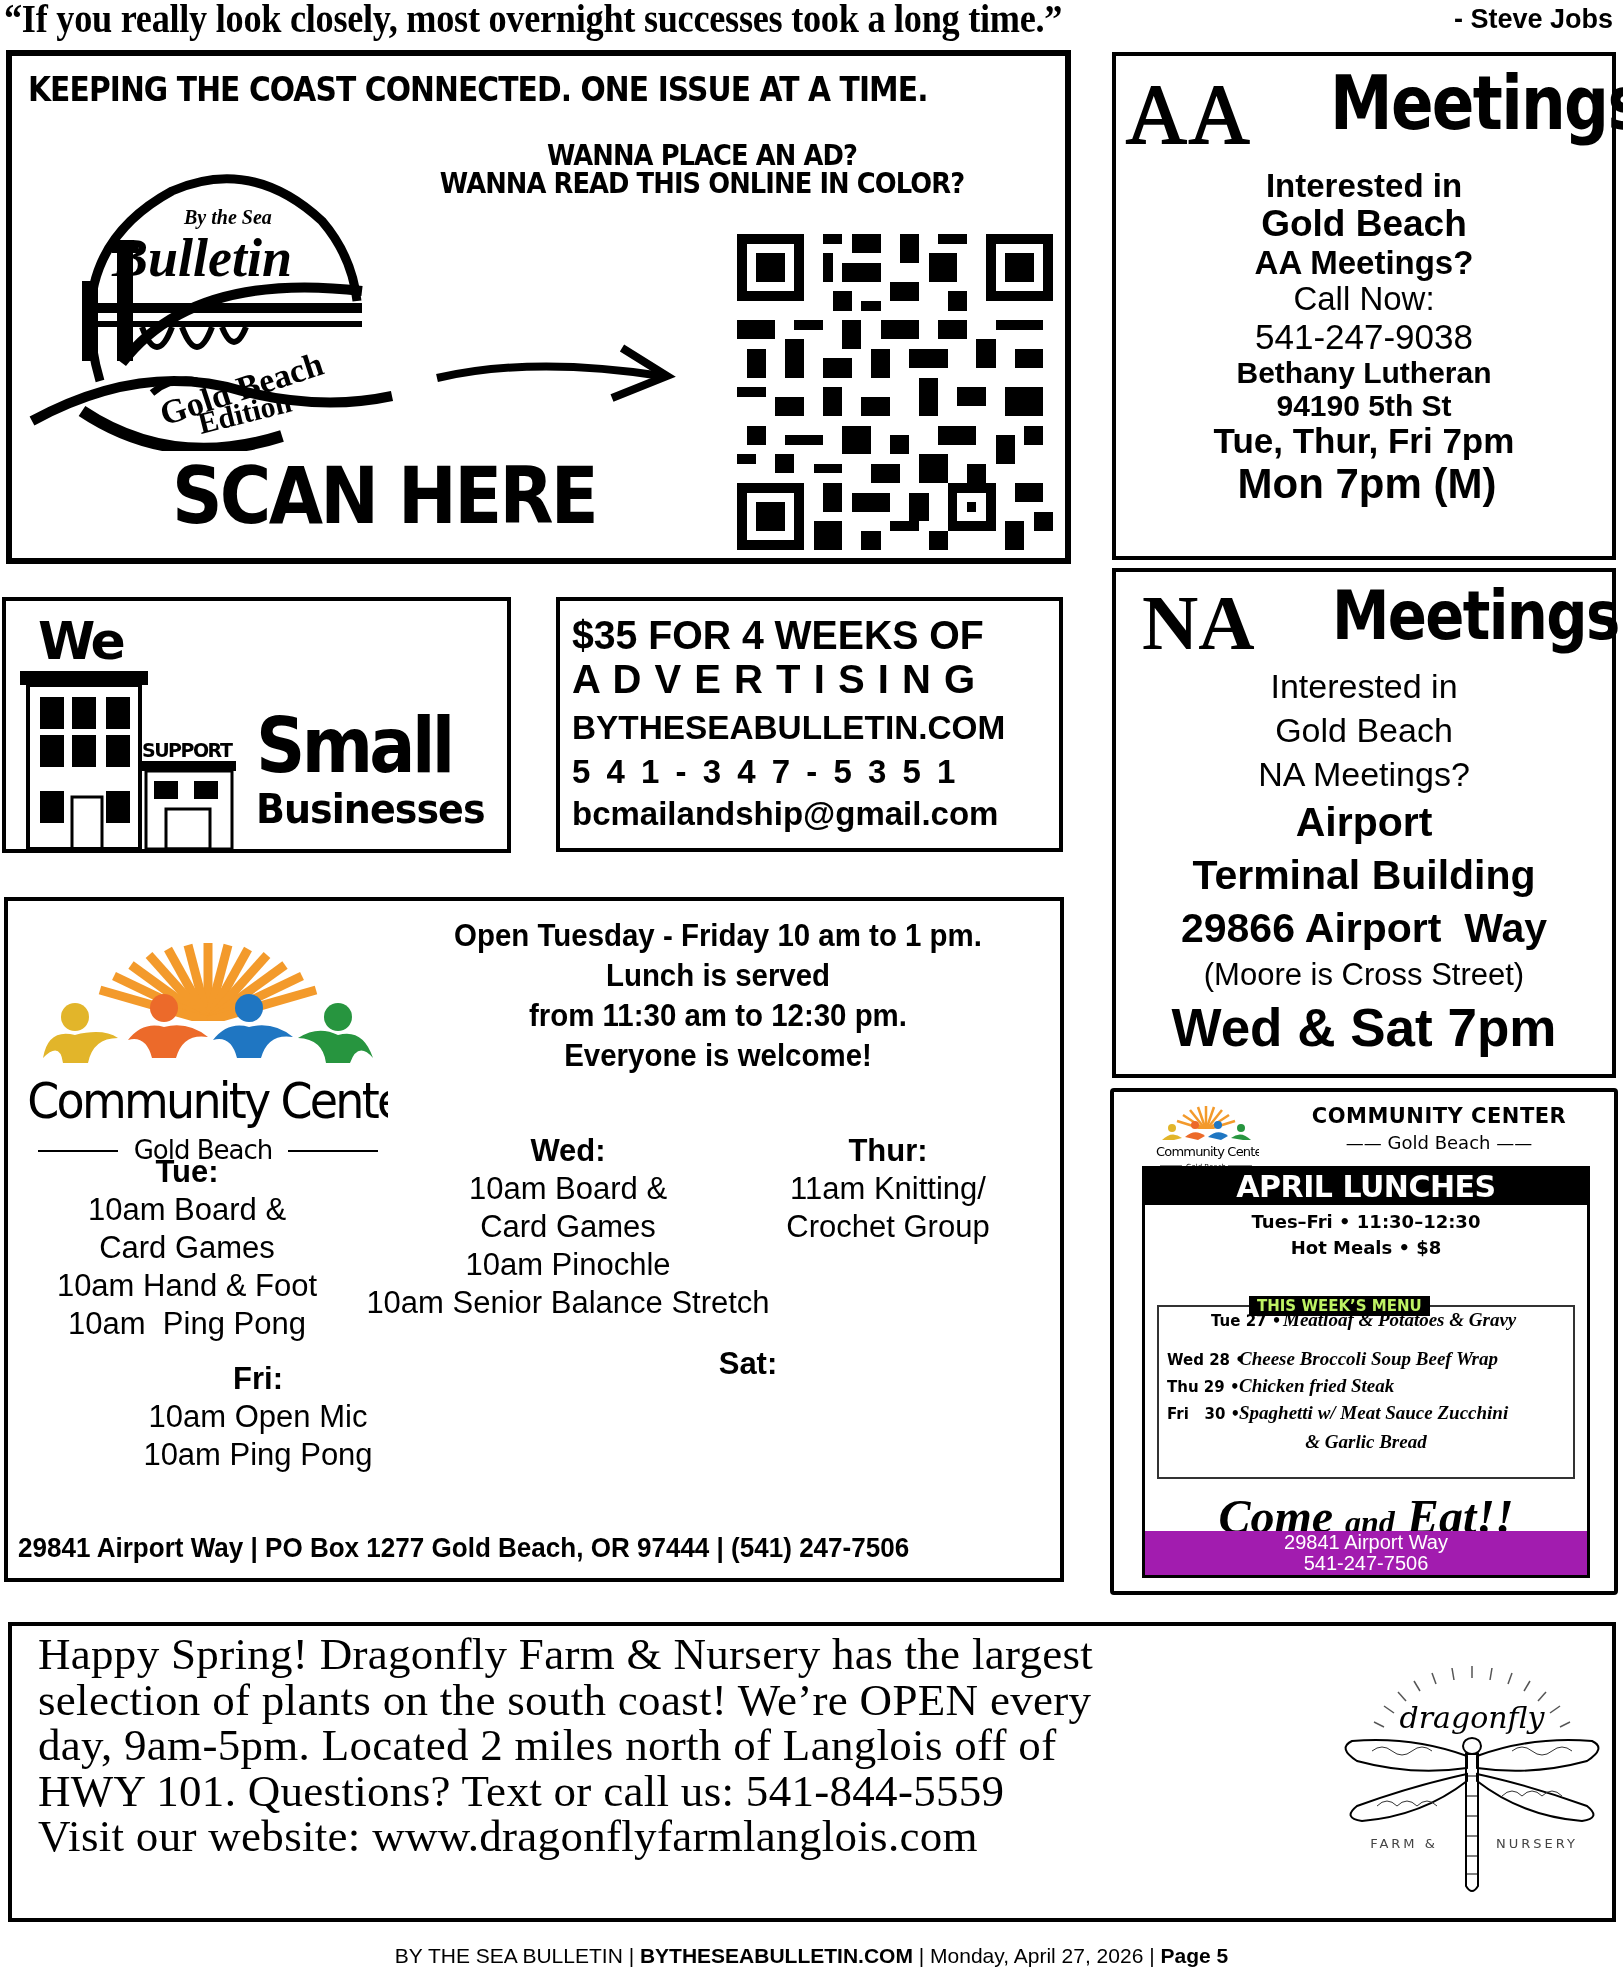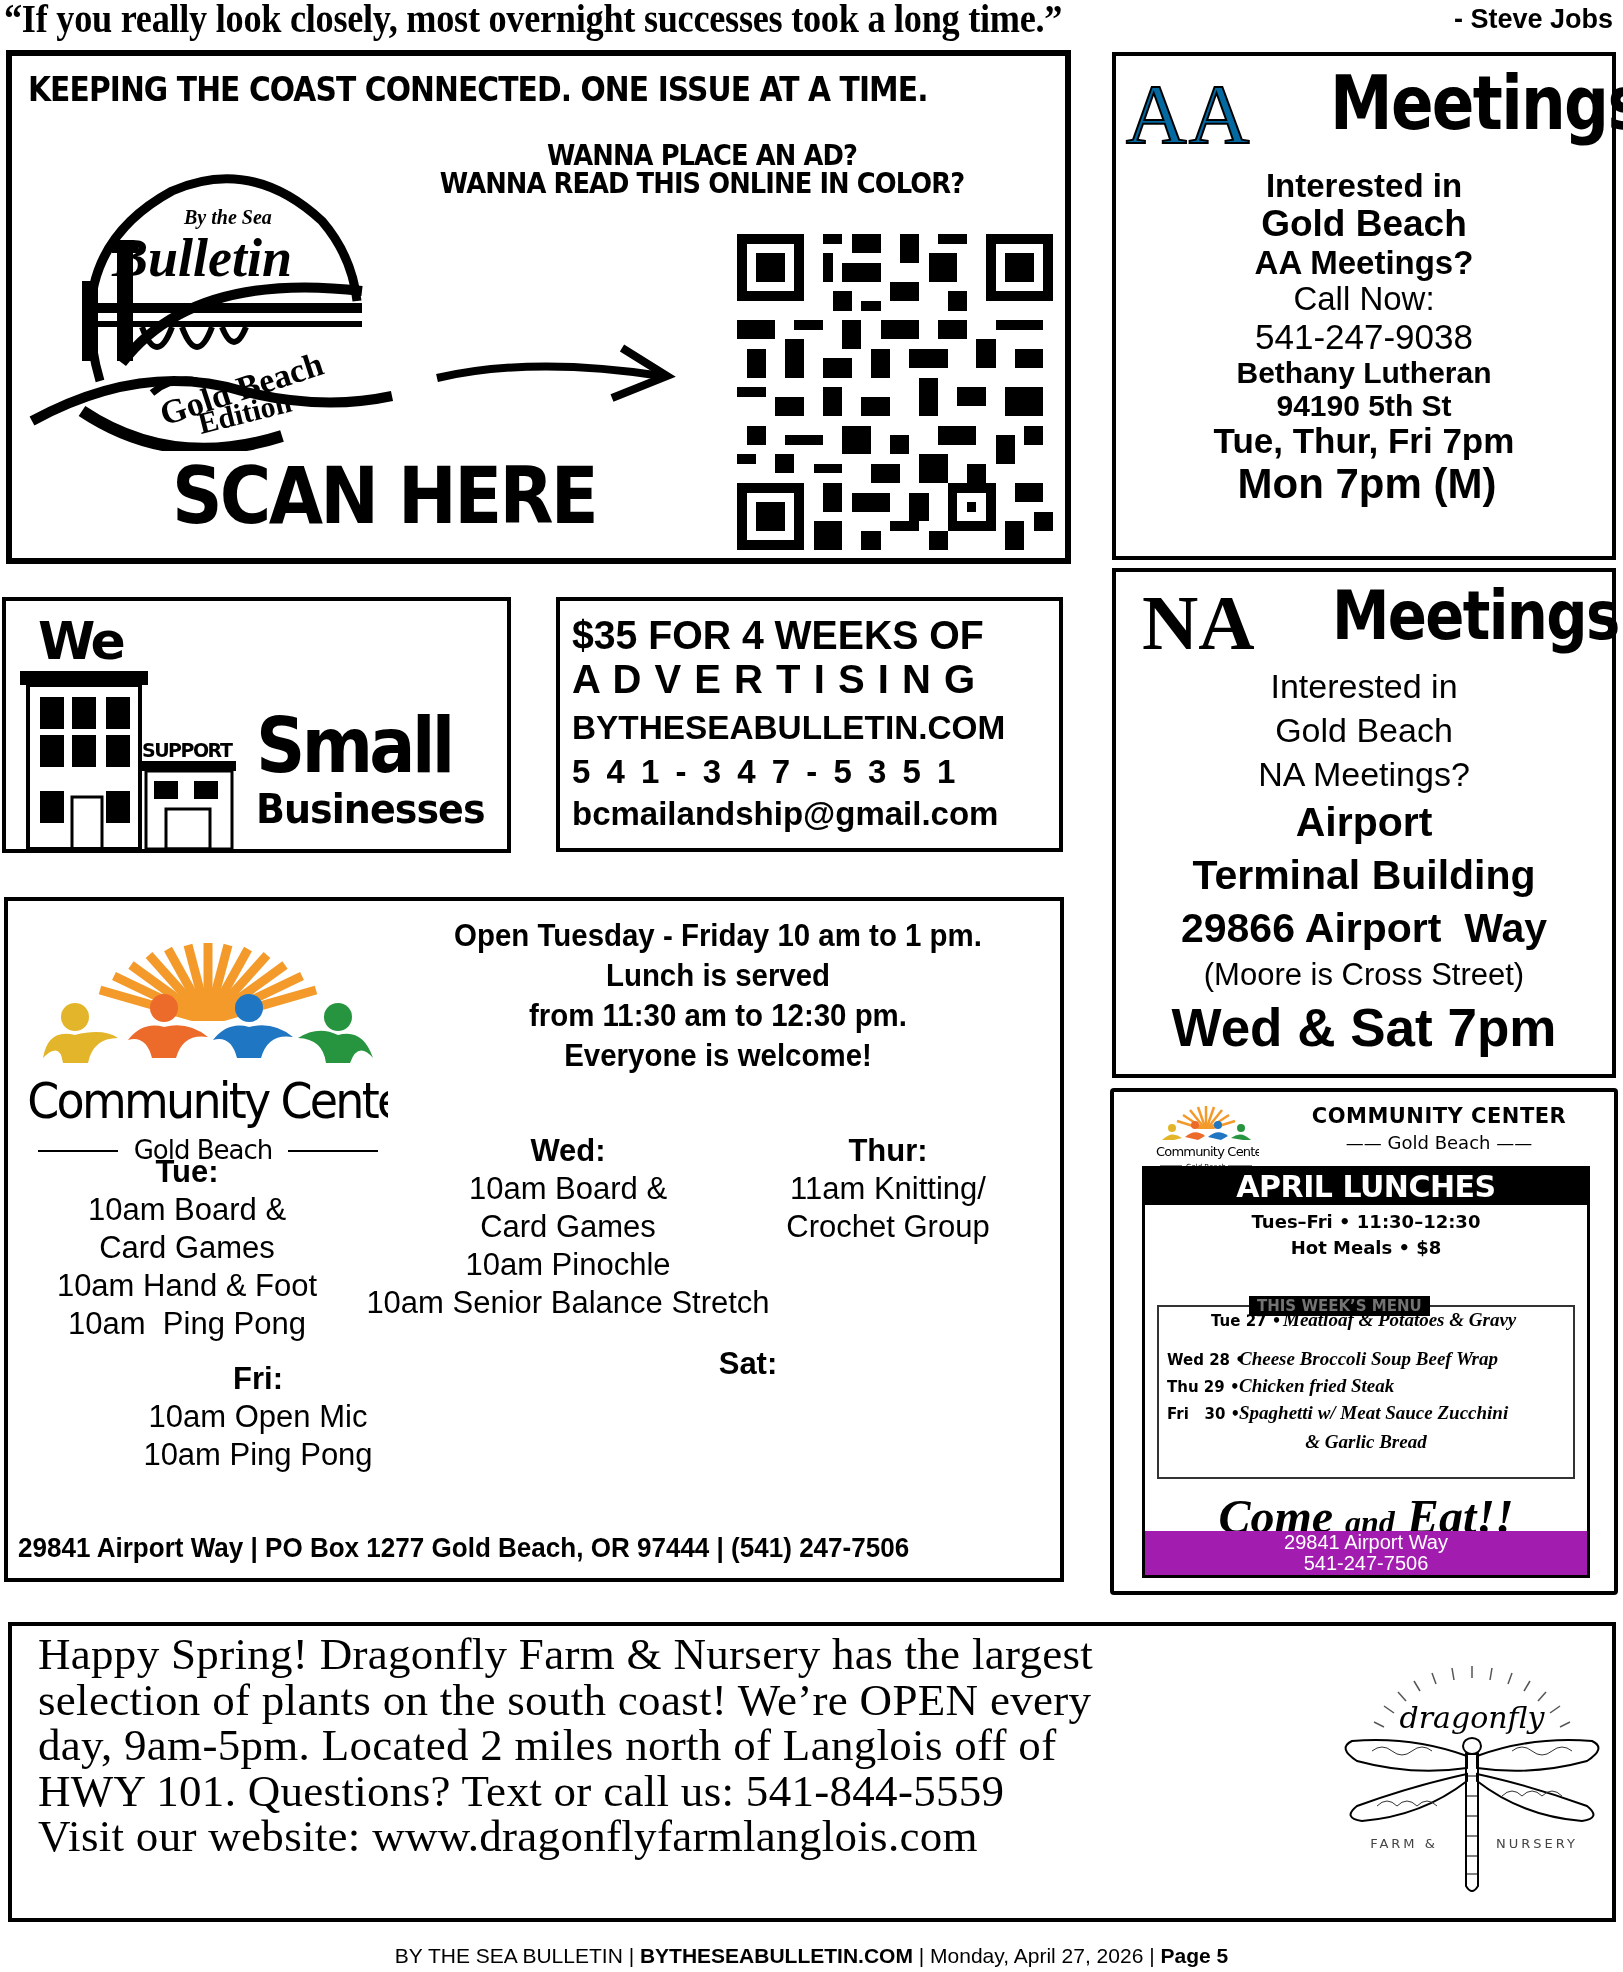--- a/index.html
+++ b/index.html
@@ -18,21 +18,21 @@
   #bulletin .tagline { position: absolute; left: 16px; top: 14px; font-family: "DejaVu Sans", sans-serif; font-weight: bold; font-size: 33px; letter-spacing: -1px; transform: scaleX(0.9); transform-origin: left; white-space: nowrap; }
   #bulletin .wanna { position: absolute; left: 380px; top: 86px; width: 620px; text-align: center; font-family: "DejaVu Sans", sans-serif; font-weight: bold; font-size: 28px; line-height: 28px; letter-spacing: -1px; transform: scaleX(0.92); }
   #bulletin .scan { position: absolute; left: 160px; top: 395px; font-family: "DejaVu Sans", sans-serif; font-weight: bold; font-size: 78px; letter-spacing: -3px; transform: scaleX(0.9); transform-origin: left; }
   #bulletin .logo { position: absolute; left: 10px; top: 75px; width: 380px; height: 320px; }
   #bulletin .arrow { position: absolute; left: 420px; top: 280px; width: 250px; height: 70px; }
   #bulletin .qr { position: absolute; left: 725px; top: 178px; width: 316px; height: 316px; }
 
   
   #aa { left: 1112px; top: 52px; width: 504px; height: 508px; }
   #aa .title { position: absolute; left: 6px; top: 4px; width: 490px; height: 100px; }
-  #aa .aa-letters { position: absolute; left: 4px; top: 6px; font-family: "Liberation Serif", serif; font-size: 84px; color: #0369a1; -webkit-text-stroke: 2px #000; letter-spacing: 2px; }
+  #aa .aa-letters { position: absolute; left: 4px; top: 6px; font-family: "Liberation Serif", serif; font-size: 84px; color: #000000; -webkit-text-stroke: 2px #000; letter-spacing: 2px; }
   #aa .meet { position: absolute; left: 208px; top: 0px; font-family: "DejaVu Sans", sans-serif; font-weight: bold; font-size: 74px; letter-spacing: -2px; transform: scaleX(0.85); transform-origin: left; }
   #aa .body { position: absolute; left: 0; top: 112px; width: 496px; text-align: center; }
   #aa .body div { line-height: 1.1; }
 
   
   #small { left: 2px; top: 597px; width: 509px; height: 256px; border-width: 4px; }
   #small .bld { position: absolute; left: 10px; top: 10px; width: 225px; height: 240px; }
   #small .small-w { position: absolute; left: 250px; top: 100px; font-family: "DejaVu Sans", sans-serif; font-weight: bold; font-size: 76px; letter-spacing: -4px; transform: scaleX(0.9); transform-origin: left; }
   #small .bus-w { position: absolute; left: 250px; top: 185px; font-family: "DejaVu Sans", sans-serif; font-weight: bold; font-size: 40px; letter-spacing: -1px; transform: scaleX(0.95); transform-origin: left; }
 
@@ -56,21 +56,21 @@
 
   
   #lunch { left: 1110px; top: 1088px; width: 508px; height: 507px; border-width: 4px; border-radius: 4px; }
   #lunch .mini { position: absolute; left: 40px; top: 8px; width: 105px; height: 72px; }
   #lunch .cc-h { position: absolute; left: 160px; top: 12px; width: 330px; text-align: center; font-family: "DejaVu Sans", sans-serif; font-weight: bold; font-size: 21px; letter-spacing: 0.5px; }
   #lunch .cc-s { position: absolute; left: 160px; top: 40px; width: 330px; text-align: center; font-family: "DejaVu Sans", sans-serif; font-size: 18px; }
   #lunch .frame { position: absolute; left: 28px; top: 74px; width: 448px; height: 412px; border: 3px solid #000; }
   #lunch .banner { position: absolute; left: 0; top: 0; width: 442px; height: 36px; background: #000; color: #fff; text-align: center; font-family: "DejaVu Sans", sans-serif; font-weight: bold; font-size: 30px; line-height: 36px; letter-spacing: -0.5px; }
   #lunch .info { position: absolute; left: 0; width: 442px; text-align: center; font-family: "DejaVu Sans", sans-serif; font-weight: bold; font-size: 18px; }
   #lunch .menu { position: absolute; left: 12px; top: 136px; width: 418px; height: 174px; border: 2px solid #333; }
-  #lunch .menu-title { position: absolute; left: 90px; top: -11px; background: #000; color: #737373; font-family: "DejaVu Sans", sans-serif; font-weight: bold; font-size: 15px; padding: 0 8px; line-height: 20px; }
+  #lunch .menu-title { position: absolute; left: 90px; top: -11px; background: #000; color: #bef264; font-family: "DejaVu Sans", sans-serif; font-weight: bold; font-size: 15px; padding: 0 8px; line-height: 20px; }
   #lunch .row { position: absolute; left: 8px; width: 410px; white-space: nowrap; font-size: 17px; }
   #lunch .row .d { display: inline-block; width: 72px; font-family: "DejaVu Sans", sans-serif; font-weight: bold; font-size: 15px; }
   #lunch .row .m { font-family: "Liberation Serif", serif; font-weight: bold; font-style: italic; font-size: 19px; }
   #lunch .come { position: absolute; left: 0; top: 320px; width: 442px; text-align: center; font-family: "Liberation Serif", serif; font-weight: bold; font-style: italic; font-size: 48px; }
   #lunch .come .sm { font-size: 32px; }
   #lunch .foot { position: absolute; left: 0; top: 362px; width: 442px; height: 44px; background: #a21caf; color: #fff; text-align: center; font-size: 20px; line-height: 21px; padding-top: 1px; }
 
   
   #dragon { left: 8px; top: 1622px; width: 1608px; height: 300px; border-width: 4px; }
   #dragon .txt { position: absolute; left: 26px; top: 6px; font-family: "Liberation Serif", serif; font-size: 45px; line-height: 45.5px; letter-spacing: 0.3px; white-space: nowrap; }

